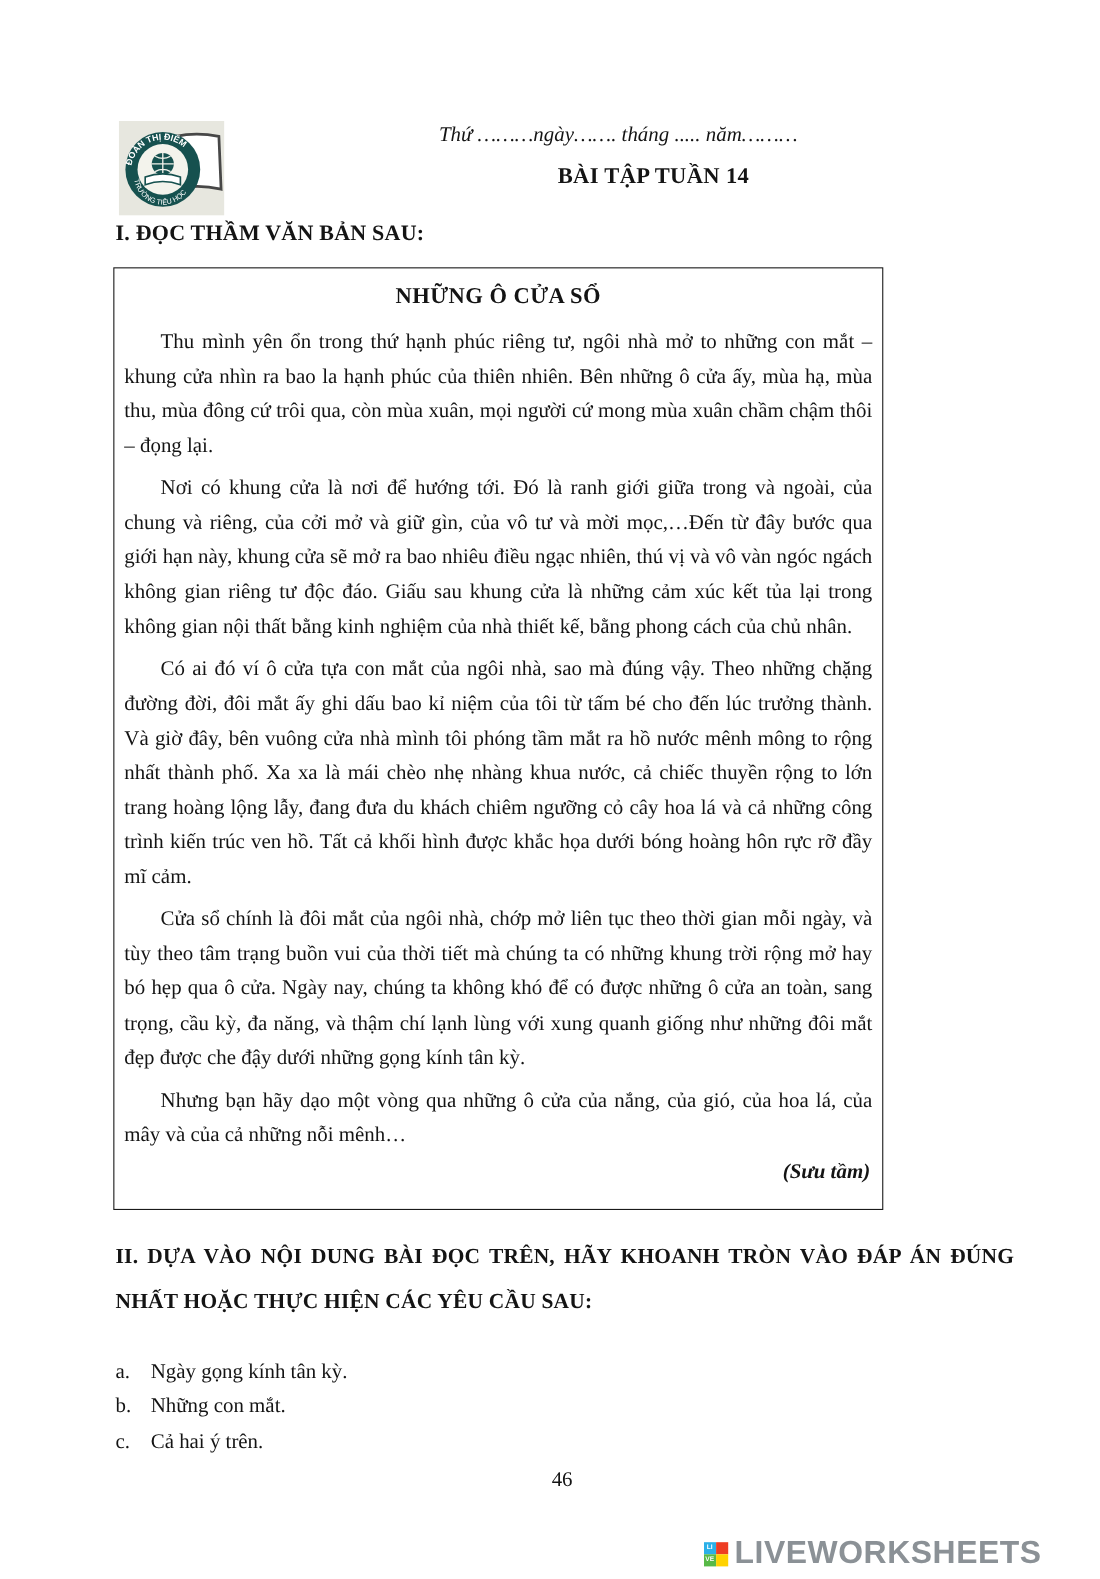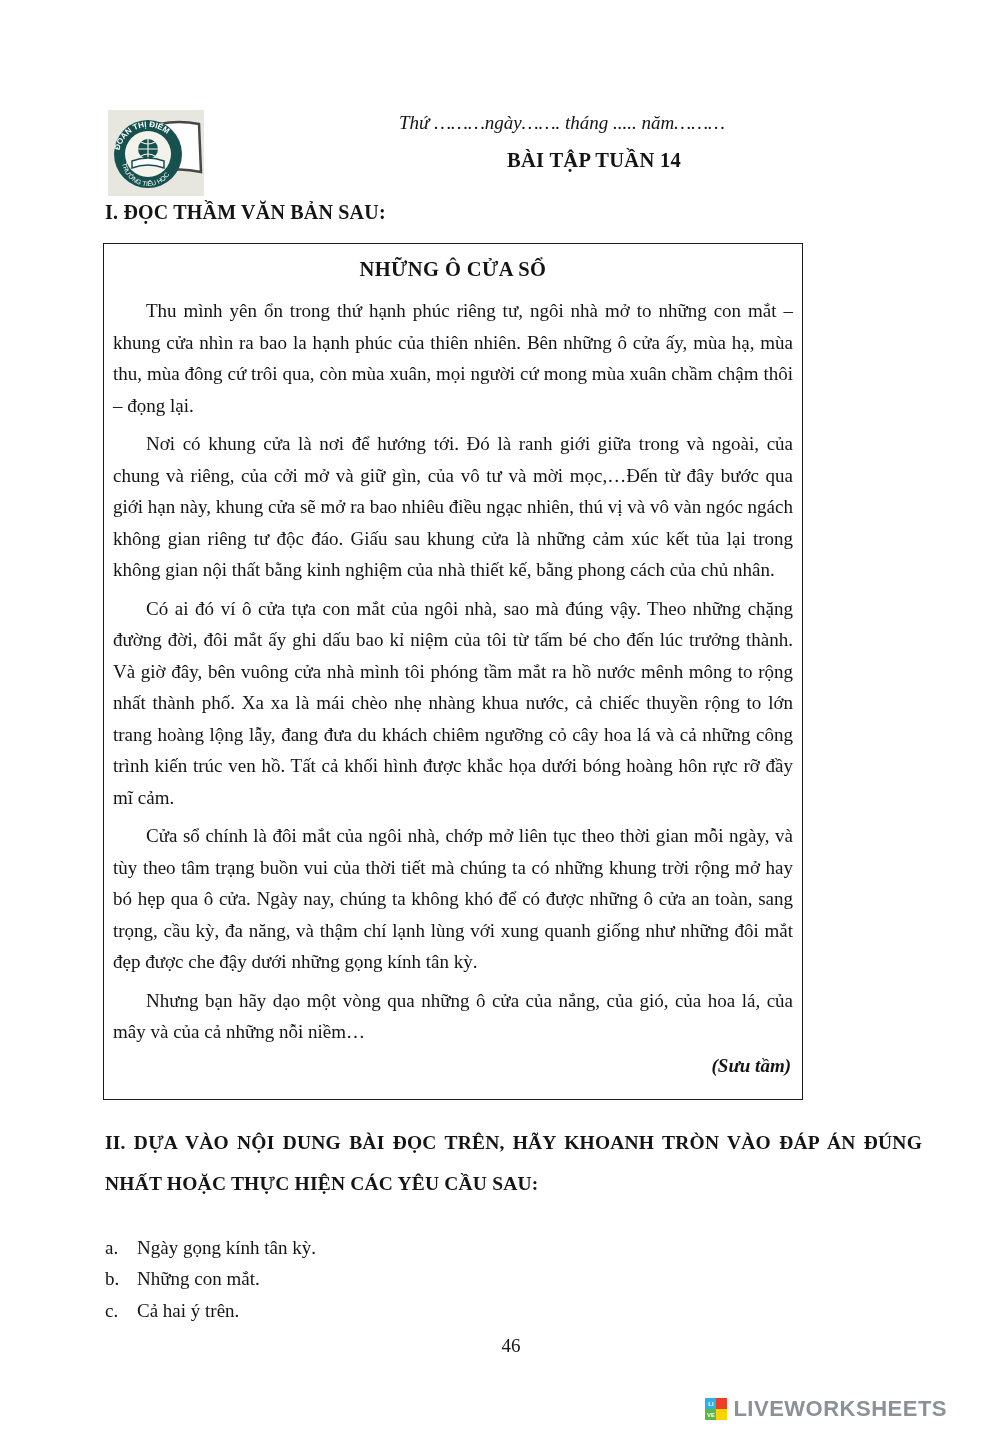--- a/index.html
+++ b/index.html
@@ -81,21 +81,21 @@
     display:flex;align-items:center;justify-content:center;
     font-family:"Liberation Sans", sans-serif;
     font-size:6px;font-weight:bold;color:#fff;line-height:1;
   }
   .c-tl{background:#2bb0e8;}
   .c-tr{background:#ee3d23;}
   .c-bl{background:#58b947;}
   .c-br{background:#ffd200;}
   .brand-text{
     font-family:"Liberation Sans", sans-serif;
-    font-size:22px;font-weight:bold;color:#8b9196;letter-spacing:0.5px;
+    font-size:29px;font-weight:bold;color:#8b9196;letter-spacing:0.5px;
   }
 </style>
 </head>
 <body>
 
 <div class="page">
 
   <svg class="logo" viewBox="0 0 96 86" aria-hidden="true">
     <rect x="0" y="0" width="96" height="86" fill="#e7e7df"></rect>
     <path d="M34 20 Q60 8 91 14 L93 62 Q62 55 40 67 Z" fill="#ffffff" stroke="#474747" stroke-width="2.5"></path>
@@ -120,21 +120,21 @@
   <div class="doc-title">BÀI TẬP TUẦN 14</div>
 
   <div class="sec-heading sec1">I. ĐỌC THẦM VĂN BẢN SAU:</div>
 
   <div class="passage-box">
     <div class="passage-title">NHỮNG Ô CỬA SỔ</div>
     <p>Thu mình yên ổn trong thứ hạnh phúc riêng tư, ngôi nhà mở to những con mắt – khung cửa nhìn ra bao la hạnh phúc của thiên nhiên. Bên những ô cửa ấy, mùa hạ, mùa thu, mùa đông cứ trôi qua, còn mùa xuân, mọi người cứ mong mùa xuân chầm chậm thôi – đọng lại.</p>
     <p>Nơi có khung cửa là nơi để hướng tới. Đó là ranh giới giữa trong và ngoài, của chung và riêng, của cởi mở và giữ gìn, của vô tư và mời mọc,…Đến từ đây bước qua giới hạn này, khung cửa sẽ mở ra bao nhiêu điều ngạc nhiên, thú vị và vô vàn ngóc ngách không gian riêng tư độc đáo. Giấu sau khung cửa là những cảm xúc kết tủa lại trong không gian nội thất bằng kinh nghiệm của nhà thiết kế, bằng phong cách của chủ nhân.</p>
     <p>Có ai đó ví ô cửa tựa con mắt của ngôi nhà, sao mà đúng vậy. Theo những chặng đường đời, đôi mắt ấy ghi dấu bao kỉ niệm của tôi từ tấm bé cho đến lúc trưởng thành. Và giờ đây, bên vuông cửa nhà mình tôi phóng tầm mắt ra hồ nước mênh mông to rộng nhất thành phố. Xa xa là mái chèo nhẹ nhàng khua nước, cả chiếc thuyền rộng to lớn trang hoàng lộng lẫy, đang đưa du khách chiêm ngưỡng cỏ cây hoa lá và cả những công trình kiến trúc ven hồ. Tất cả khối hình được khắc họa dưới bóng hoàng hôn rực rỡ đầy mĩ cảm.</p>
     <p>Cửa sổ chính là đôi mắt của ngôi nhà, chớp mở liên tục theo thời gian mỗi ngày, và tùy theo tâm trạng buồn vui của thời tiết mà chúng ta có những khung trời rộng mở hay bó hẹp qua ô cửa. Ngày nay, chúng ta không khó để có được những ô cửa an toàn, sang trọng, cầu kỳ, đa năng, và thậm chí lạnh lùng với xung quanh giống như những đôi mắt đẹp được che đậy dưới những gọng kính tân kỳ.</p>
-    <p>Nhưng bạn hãy dạo một vòng qua những ô cửa của nắng, của gió, của hoa lá, của mây và của cả những nỗi niềm…</p>
+    <p>Nhưng bạn hãy dạo một vòng qua những ô cửa của nắng, của gió, của hoa lá, của mây và của cả những nỗi mênh…</p>
     <div class="source-line">(Sưu tầm)</div>
   </div>
 
   <div class="sec-heading sec2">II. DỰA VÀO NỘI DUNG BÀI ĐỌC TRÊN, HÃY KHOANH TRÒN VÀO ĐÁP ÁN ĐÚNG NHẤT HOẶC THỰC HIỆN CÁC YÊU CẦU SAU:</div>
 
 
   <div class="options">
     <div class="option-row">
       <span class="option-letter">a.</span>
       <span>Ngày gọng kính tân kỳ.</span>

